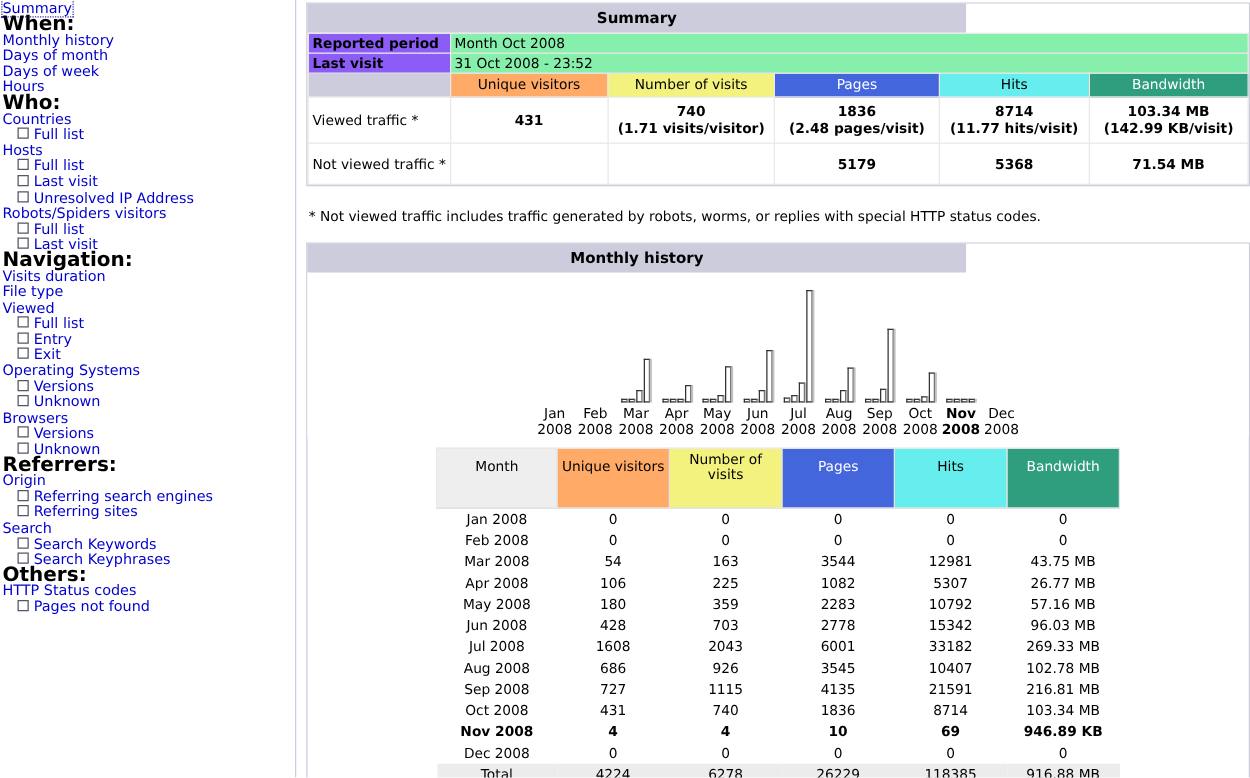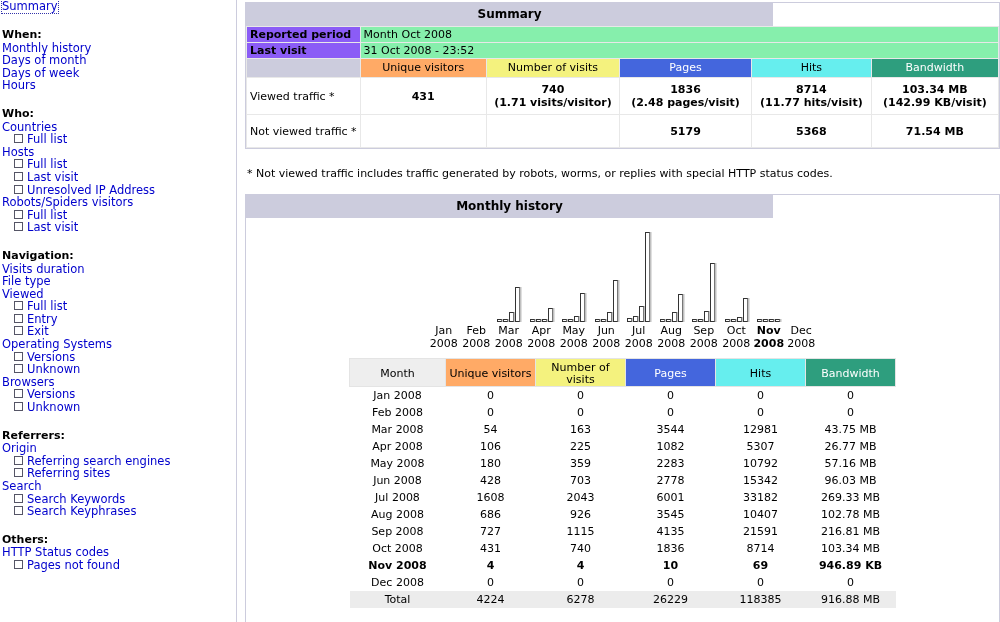--- a/index.html
+++ b/index.html
@@ -52,24 +52,23 @@
   }
   .nav-link.focused {
     outline: 1px dotted #3333AA;
     display: inline-block;
     color: #0000CC;
   }
   .nav-head {
     display: block;
     font-weight: bold;
     color: #000000;
-    font-size: 11px;
+    font-size: 16px;
     line-height: 12.6px;
     white-space: nowrap;
-    margin-top: 16px;
   }
   .nav-sub {
     display: block;
     padding-left: 12px;
     font-size: 11.5px;
     line-height: 12.6px;
     white-space: nowrap;
     color: #0000CC;
     text-decoration: none;
   }
@@ -223,21 +222,21 @@
     padding: 8px 0 14px 0;
   }
   table.history {
     border-collapse: collapse;
     font-size: 11px;
   }
   table.history th {
     font-weight: normal;
     font-size: 11px;
     line-height: 12px;
-    padding: 3px 2px 0 2px;
+    padding: 3px 2px 20px 2px;
     border: 1px solid #E4E4E4;
     text-align: center;
   }
   table.history td {
     padding: 1px 4px;
     text-align: center;
     border: none;
     font-size: 11px;
     line-height: 15px;
     white-space: nowrap;

